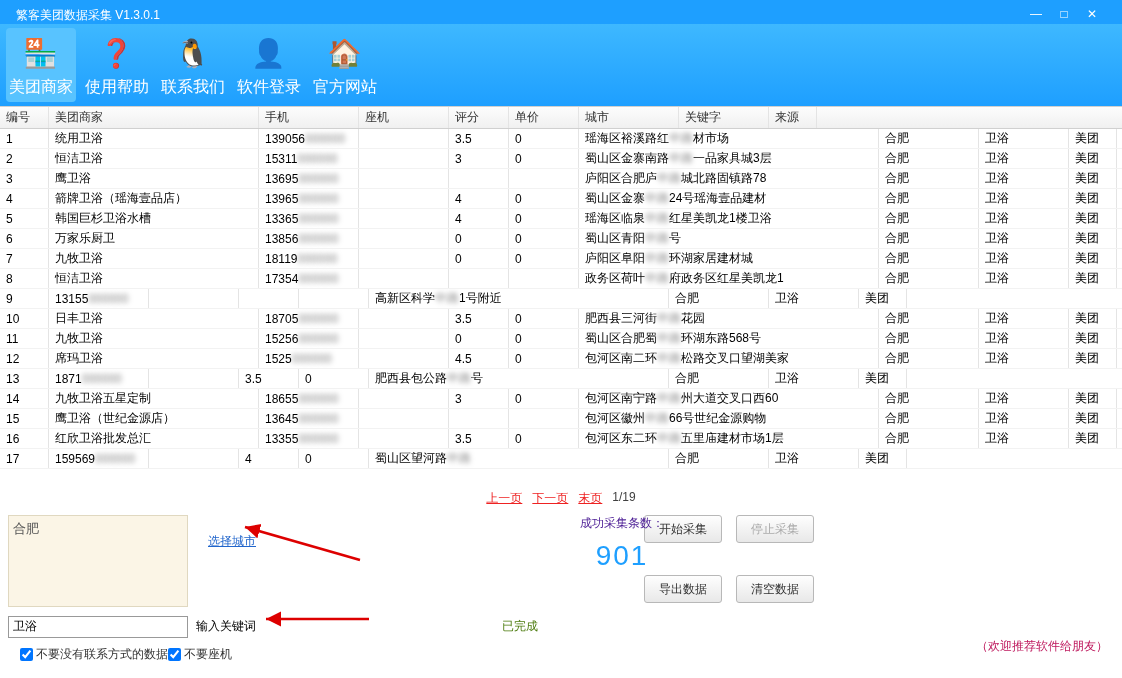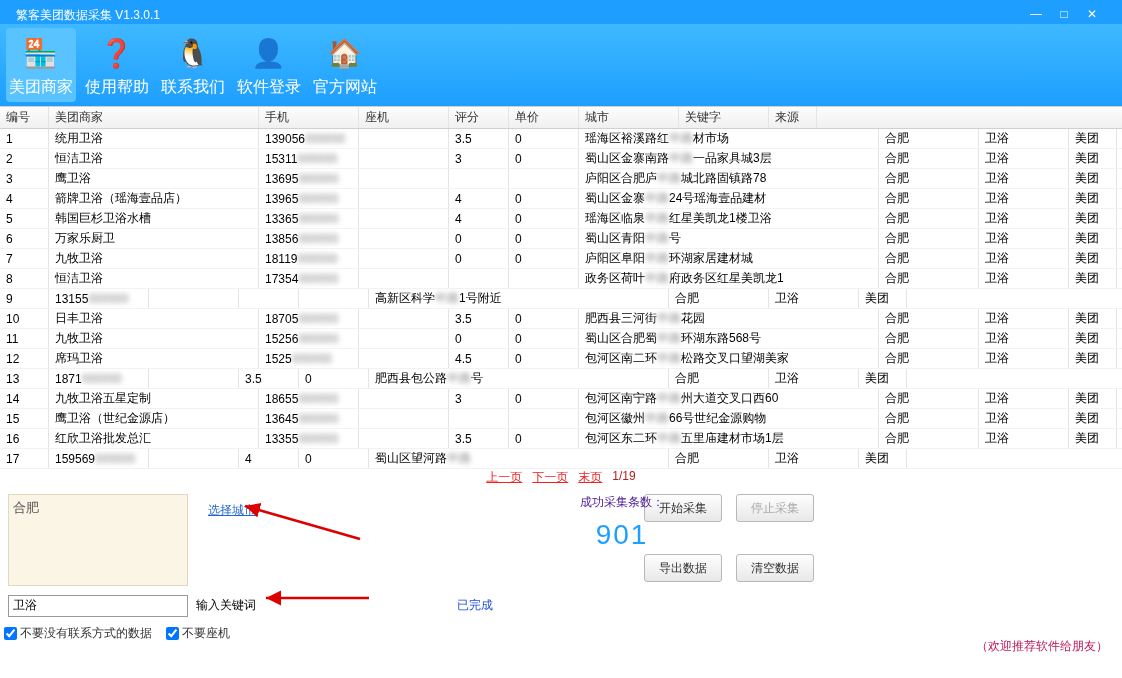--- a/index.html
+++ b/index.html
@@ -13,37 +13,37 @@
 .tbtn.active{background:#58c3ff}
 .ticon{width:44px;height:44px;display:flex;align-items:center;justify-content:center;font-size:28px}
 .tbtn span{font-size:16px;margin-top:2px}
 .grid{border-top:1px solid #d0d0d0}
 .ghead{display:flex;background:linear-gradient(#fdfdfd,#f0f0f0);border-bottom:1px solid #d0d0d0;height:22px}
 .gh,.gc{padding:0 6px;border-right:1px solid #e4e4e4;display:flex;align-items:center;overflow:hidden;white-space:nowrap;text-overflow:ellipsis}
 .gh{color:#333;font-weight:400}
 .grow{display:flex;height:20px;border-bottom:1px solid #f2f2f2}
 .c0{width:49px}.c1{width:210px}.c2{width:100px}.c3{width:90px}.c4{width:60px}.c5{width:70px}.c6{width:300px}.c7{width:100px}.c8{width:90px}.c9{width:48px}
 .blur{color:transparent;text-shadow:0 0 5px rgba(0,0,0,.5)}
-.pager{display:flex;justify-content:center;gap:10px;margin-top:0;color:#d40}
+.pager{display:flex;justify-content:center;gap:10px;margin-top:21px;color:#d40}
 .pager a{color:#e22;text-decoration:underline;cursor:pointer}
-.pager .pg{color:#b91c1c;text-decoration:none}
+.pager .pg{color:#404040;text-decoration:none}
 .controls{position:relative;padding:8px 8px 0 8px;display:flex;gap:20px}
 .citybox{background:#fbf5e6;border:1px solid #e0d8c0;width:180px;height:92px;padding:4px;font-size:13px;color:#555}
-.lblink{color:#2266cc;text-decoration:underline;cursor:pointer;align-self:start;margin-top:8px}
+.lblink{color:#2266cc;text-decoration:underline;cursor:pointer;align-self:start;margin-top:18px}
 .btncol{display:flex;flex-direction:column;gap:32px;margin-left:auto;margin-right:300px}
 .btnrow{display:flex;gap:14px}
 button.act{width:78px;height:28px;background:linear-gradient(#fefefe,#e8e8e8);border:1px solid #b8b8b8;border-radius:3px;cursor:pointer;color:#333}
 button.act:disabled{color:#aaa}
 .countbox{position:absolute;left:580px;top:0;text-align:center}
 .countbox .lbl{color:#4c1d95;margin-top:8px}
 .countbox .n{font-size:28px;color:#1e9fff;margin-top:8px;letter-spacing:2px}
 .kwrow{display:flex;align-items:center;gap:8px;margin:8px 0 4px 8px}
 .kwrow input[type=text]{width:180px;height:22px;border:1px solid #999;padding:0 4px}
-.done{color:#1d4ed8;margin-left:75px}
-.chkrow{display:flex;gap:14px;padding:4px 4px;align-items:center}
+.done{color:#4d7c0f;margin-left:120px}
+.chkrow{display:flex;padding:4px 20px;align-items:center}
 .chkrow label{display:flex;align-items:center;gap:3px;cursor:pointer;color:#333}
 .recommend{position:absolute;right:14px;bottom:23px;color:#be185d}
 .arrow{position:absolute;pointer-events:none}
 .arrow svg{overflow:visible}
 </style>
 </head>
 <body>
 
 <div class="titlebar">
   <span class="t">繁客美团数据采集 V1.3.0.1</span>

